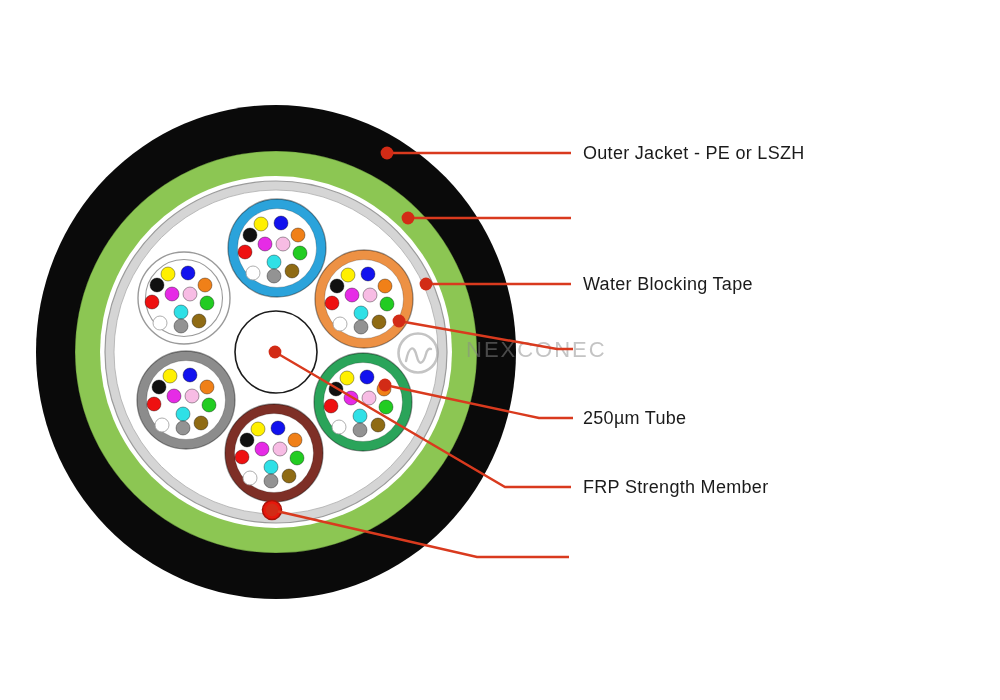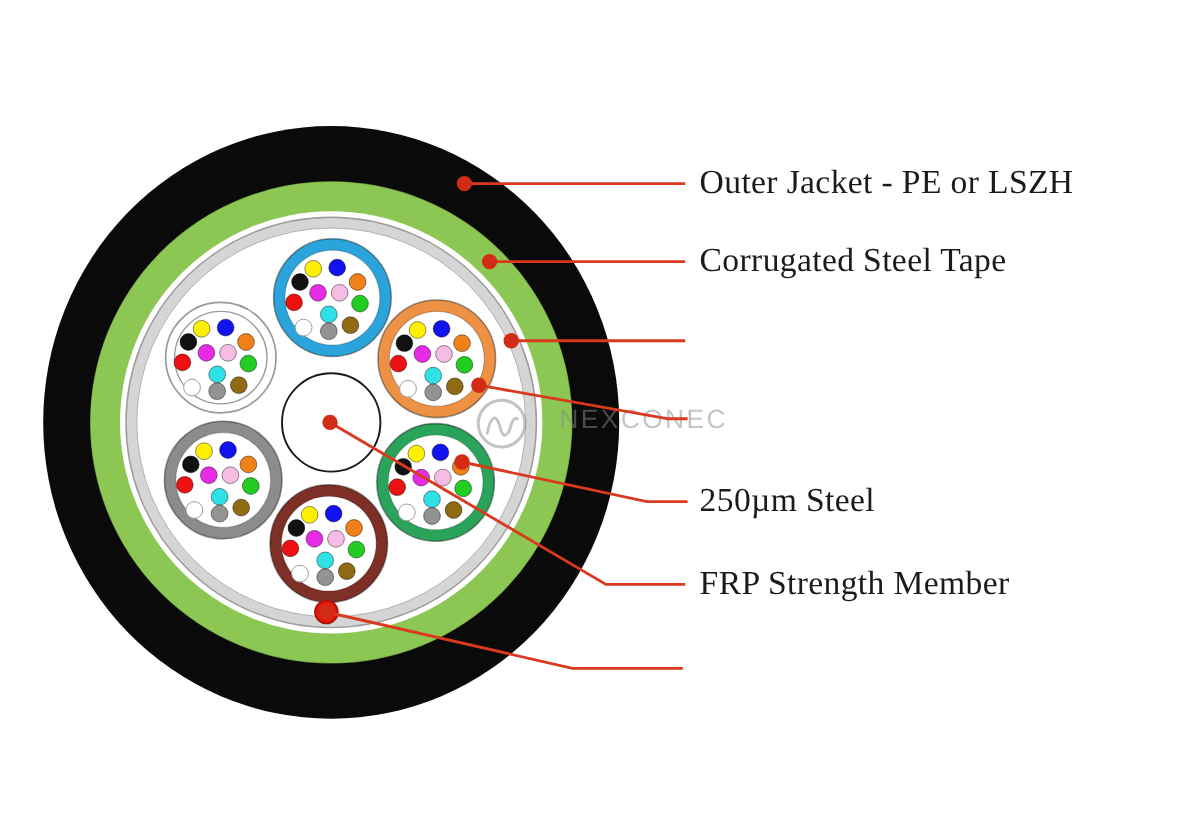--- a/index.html
+++ b/index.html
@@ -7,25 +7,24 @@
     width:1000px;height:700px;position:relative;overflow:hidden;
     background:#ffffff;
     font-family:"Liberation Sans", sans-serif;
   }
   #stage{position:absolute;left:0;top:0;width:1000px;height:700px;}
   svg{position:absolute;left:0;top:0;}
   .label{
     position:absolute;
     left:583px;
     transform:translateY(-50%);
-    font-size:28px;
+    font-size:18px;
     letter-spacing:0.3px;
     color:#1b1b1b;
     white-space:nowrap;
-    font-family:Liberation Serif, serif;
   }
   svg text{font-family:"Liberation Sans", sans-serif;}
 </style>
 </head>
 <body>
 
 <div id="stage">
 
   <svg width="1000" height="700" viewBox="0 0 1000 700">
     <g id="g-rings">
@@ -154,17 +153,17 @@
         <polyline points="385,385 539,418 573,418" fill="none" stroke="#d93a1e" stroke-width="2.4"></polyline>
         <circle cx="385" cy="385" r="6.4" fill="#d22b16"></circle>
         <polyline points="275,352 505,487 571,487" fill="none" stroke="#d93a1e" stroke-width="2.4"></polyline>
         <circle cx="275" cy="352" r="6.4" fill="#d22b16"></circle>
         <polyline points="272,510 477,557 569,557" fill="none" stroke="#d93a1e" stroke-width="2.4"></polyline>
         <circle cx="272" cy="510" r="6.4" fill="#d22b16"></circle>
       </g>
   </svg>
 
   <div class="label" style="top:153px">Outer Jacket - PE or LSZH</div>
-  <div class="label" style="top:218px">Corrugated Steel Tape</div>
-  <div class="label" style="top:418px">250µm Steel</div>
+  <div class="label" style="top:284px">Water Blocking Tape</div>
+  <div class="label" style="top:418px">250µm Tube</div>
   <div class="label" style="top:487px">FRP Strength Member</div>
 
 </div>
 
 </body></html>

